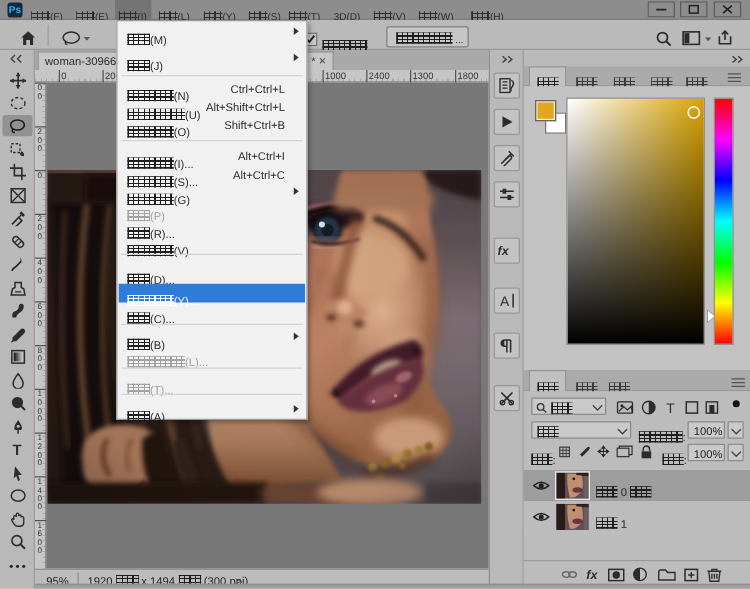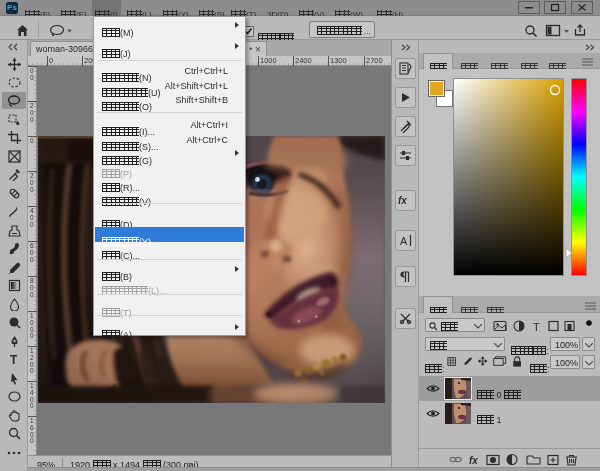--- a/index.html
+++ b/index.html
@@ -247,21 +247,21 @@
  <div class="rtick" style="left:54px"></div>
       <div class="rnum" style="left:56px">200</div>
  <div class="rtick" style="left:89px"></div>
  <div class="rtick" style="left:230px"></div>
       <div class="rnum" style="left:232px">1000</div>
  <div class="rtick" style="left:265px"></div>
       <div class="rnum" style="left:267px">2400</div>
  <div class="rtick" style="left:300px"></div>
       <div class="rnum" style="left:302px">1300</div>
  <div class="rtick" style="left:336px"></div>
-      <div class="rnum" style="left:338px">2700</div>
+      <div class="rnum" style="left:338px">1800</div>
 </div>
 <div class="ab" id="vrule">
  <div class="ab" style="left:0;top:0px;width:9px;height:1px;background:#555"></div>
       <div class="ab" style="left:2px;top:2px;font-size:6.5px;color:#333;line-height:6.8px">0<br>0</div>
  <div class="ab" style="left:0;top:35px;width:9px;height:1px;background:#555"></div>
       <div class="ab" style="left:2px;top:37px;font-size:6.5px;color:#333;line-height:6.8px">2<br>0<br>0</div>
  <div class="ab" style="left:0;top:70px;width:9px;height:1px;background:#555"></div>
       <div class="ab" style="left:2px;top:72px;font-size:6.5px;color:#333;line-height:6.8px">0</div>
  <div class="ab" style="left:0;top:105px;width:9px;height:1px;background:#555"></div>
       <div class="ab" style="left:2px;top:107px;font-size:6.5px;color:#333;line-height:6.8px">2<br>0<br>0</div>
@@ -662,21 +662,21 @@
  <div class="mrow" style="top:46px">
         <span class="ab" style="left:7px;top:4px"><span class="z" style="width:37px"></span><span class="lat">(N)</span></span>
         <span class="sc">Ctrl+Ctrl+L</span>
       </div>
  <div class="mrow" style="top:61px">
         <span class="ab" style="left:7px;top:4px"><span class="z" style="width:46px"></span><span class="lat">(U)</span></span>
         <span class="sc">Alt+Shift+Ctrl+L</span>
       </div>
  <div class="mrow" style="top:75px">
         <span class="ab" style="left:7px;top:4px"><span class="z" style="width:37px"></span><span class="lat">(O)</span></span>
-        <span class="sc">Shift+Shift+B</span>
+        <span class="sc">Shift+Ctrl+B</span>
       </div>
  <div class="msep" style="top:95px"></div>
  <div class="mrow" style="top:100px">
         <span class="ab" style="left:7px;top:4px"><span class="z" style="width:37px"></span><span class="lat">(I)...</span></span>
         <span class="sc">Alt+Ctrl+I</span>
       </div>
  <div class="mrow" style="top:115px">
         <span class="ab" style="left:7px;top:4px"><span class="z" style="width:37px"></span><span class="lat">(S)...</span></span>
         <span class="sc">Alt+Ctrl+C</span>
       </div>

